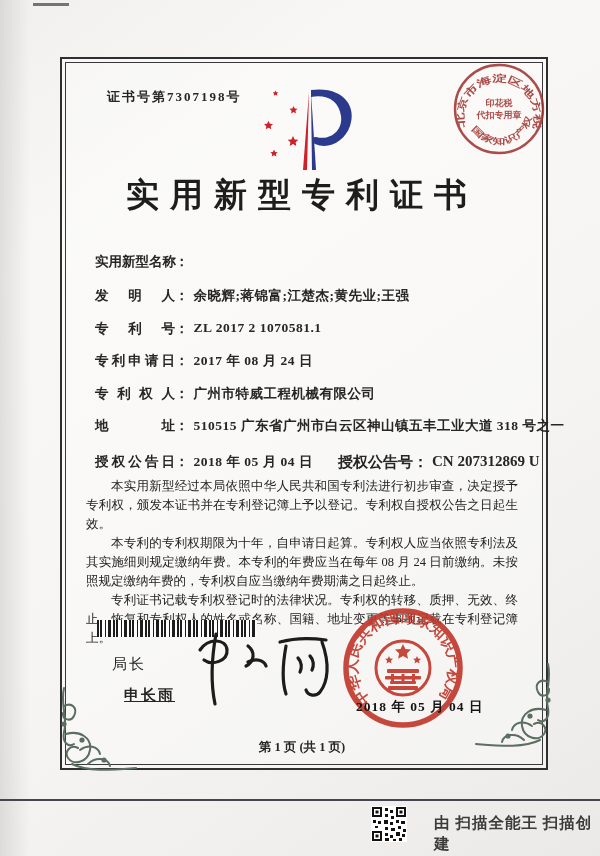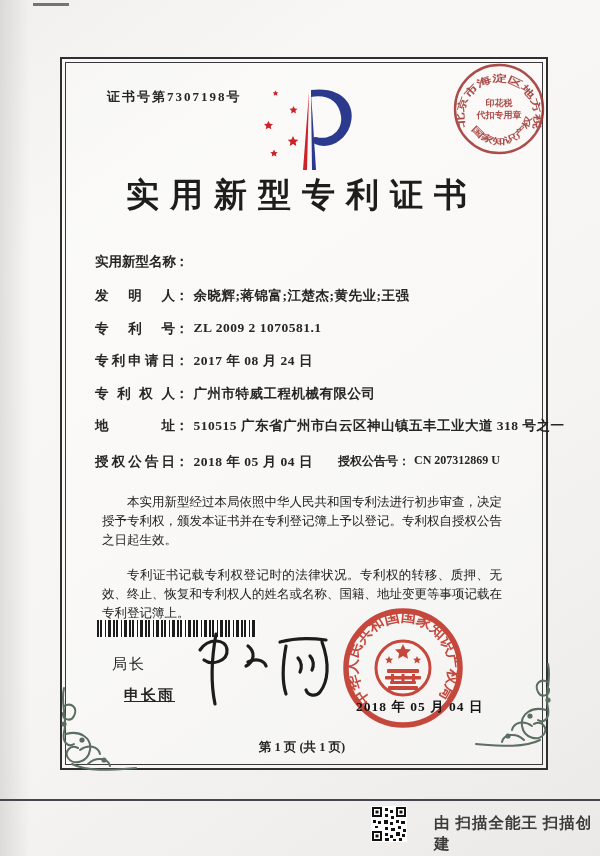--- a/index.html
+++ b/index.html
@@ -26,26 +26,26 @@
   
   .tax-stamp{position:absolute;left:452px;top:62px;width:94px;height:94px;opacity:.85;}
   .title{position:absolute;left:0;top:173px;width:604px;text-align:center;
     font-size:33px;font-weight:700;letter-spacing:11px;color:#1d1d1d;}
   
   .frow{position:absolute;left:95px;font-size:13.5px;font-weight:600;display:flex;}
   .flabel{display:inline-block;width:80px;text-align:justify;text-align-last:justify;white-space:nowrap;}
   .fcolon{display:inline-block;margin-right:5px;}
   .fvalue{display:inline-block;letter-spacing:.5px;}
   .addr .fvalue{width:372px;}
-  .grant-no{position:absolute;left:338px;top:453px;font-size:12px;font-weight:600;display:flex;}
+  .grant-no{position:absolute;left:338px;top:453px;font-size:15px;font-weight:600;display:flex;}
   .grant-no .fcolon{margin-right:4px;}
   
   .paras{position:absolute;left:86px;top:477px;width:432px;font-size:12.5px;
     line-height:19px;text-align:justify;font-weight:500;color:#222;}
-  .paras p{margin:16px;text-indent:2em;}
+  .paras p{margin:0;text-indent:2em;}
   .barcode{position:absolute;left:97px;top:620px;width:160px;height:17px;
     background:repeating-linear-gradient(90deg,
       #1c1c1c 0 2px,#fdfdfd 2px 3px,#1c1c1c 3px 5px,#fdfdfd 5px 8px,
       #1c1c1c 8px 9px,#fdfdfd 9px 11px,#1c1c1c 11px 14px,#fdfdfd 14px 16px);}
   .sig-title{position:absolute;left:112px;top:655px;font-size:15px;font-weight:400;letter-spacing:2px;}
   .sig-name{position:absolute;left:124px;top:686px;font-size:15px;font-weight:700;letter-spacing:2px;text-decoration:underline;}
   .signature{position:absolute;left:182px;top:624px;width:156px;height:92px;}
   .office-stamp{position:absolute;left:341px;top:606px;width:124px;height:124px;opacity:.92;}
   .stamp-date{position:absolute;left:356px;top:698px;font-size:13.5px;font-weight:700;letter-spacing:1px;color:#151515;}
   .page-no{position:absolute;left:0;top:739px;width:604px;text-align:center;font-size:12.5px;font-weight:600;}
@@ -109,21 +109,21 @@
       <span class="fcolon">：</span>
   </div>
   <div class="frow" style="top:287px">
     <span class="flabel">发明人</span>
       <span class="fcolon">：</span>
     <span class="fvalue">余晓辉;蒋锦富;江楚杰;黄先业;王强</span>
   </div>
   <div class="frow" style="top:320px">
     <span class="flabel">专利号</span>
       <span class="fcolon">：</span>
-    <span class="fvalue">ZL 2009 2 1070581.1</span>
+    <span class="fvalue">ZL 2017 2 1070581.1</span>
   </div>
   <div class="frow" style="top:352px">
     <span class="flabel">专利申请日</span>
       <span class="fcolon">：</span>
     <span class="fvalue">2017 年 08 月 24 日</span>
   </div>
   <div class="frow" style="top:385px">
     <span class="flabel">专利权人</span>
       <span class="fcolon">：</span>
     <span class="fvalue">广州市特威工程机械有限公司</span>
@@ -139,20 +139,21 @@
     <span class="fvalue">2018 年 05 月 04 日</span>
   </div>
   <div class="grant-no">
     <span>授权公告号</span>
       <span class="fcolon">：</span>
     <span>CN 207312869 U</span>
   </div>
 
   <div class="paras">
     <p>本实用新型经过本局依照中华人民共和国专利法进行初步审查，决定授予专利权，颁发本证书并在专利登记簿上予以登记。专利权自授权公告之日起生效。</p>
+    <p>本专利的专利权期限为十年，自申请日起算。专利权人应当依照专利法及其实施细则规定缴纳年费。本专利的年费应当在每年 08 月 24 日前缴纳。未按照规定缴纳年费的，专利权自应当缴纳年费期满之日起终止。</p>
     <p>专利证书记载专利权登记时的法律状况。专利权的转移、质押、无效、终止、恢复和专利权人的姓名或名称、国籍、地址变更等事项记载在专利登记簿上。</p>
   </div>
 
   <div class="barcode"></div>
 
   <div class="sig-title">局长</div>
   <div class="sig-name">申长雨</div>
 
   <svg class="signature" viewBox="0 0 156 92">
     <g fill="none" stroke="#1c1c1c" stroke-width="3.2" stroke-linecap="round" stroke-linejoin="round">

